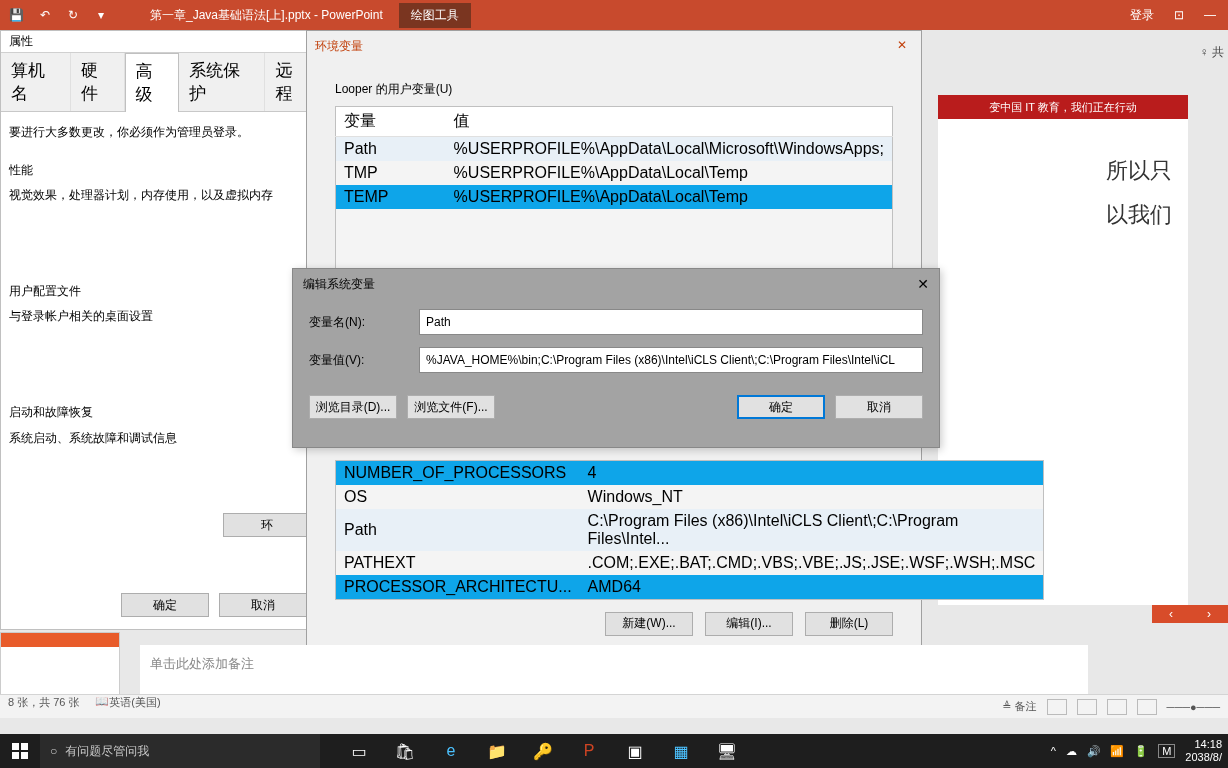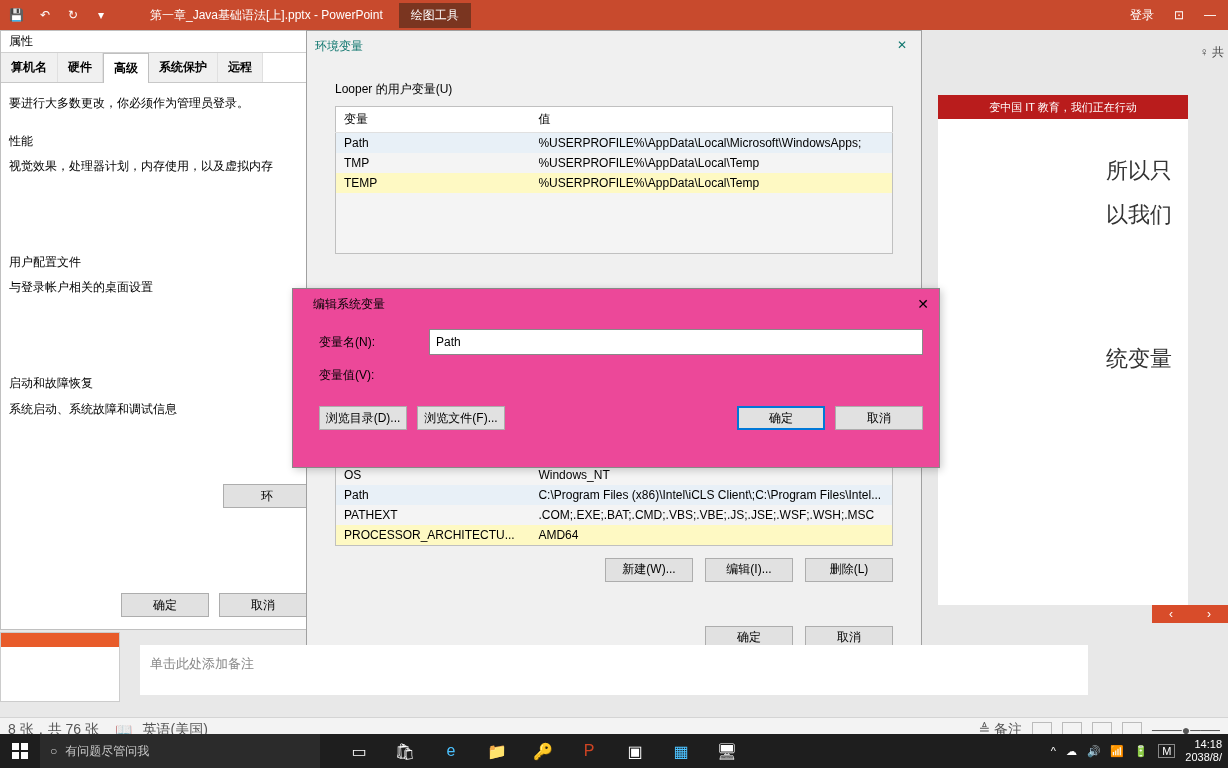--- a/index.html
+++ b/index.html
@@ -9,46 +9,46 @@
 .pp-titlebar { height: 30px; background: #c84a2d; color: #fff; display: flex; align-items: center; font-size: 12px; }
 .pp-qat { display: flex; gap: 10px; padding-left: 8px; }
 .pp-qat span { width: 18px; height: 18px; display: inline-flex; align-items: center; justify-content: center; }
 .pp-title { margin-left: 40px; }
 .pp-tools { background: #7a3520; padding: 4px 12px; margin-left: 16px; }
 .pp-right { margin-left: auto; display: flex; gap: 20px; padding-right: 12px; align-items: center; }
 
 
 .props-dialog { position: absolute; top: 30px; left: 0; width: 320px; height: 600px; background: #fff; border: 1px solid #c0c0c0; }
 .props-header { height: 22px; background: #fff; border-bottom: 1px solid #d0d0d0; padding: 2px 8px; font-size: 12px; }
-.props-tabs { display: flex; border-bottom: 1px solid #c8c8c8; font-size: 12px; font-weight: bold; }
+.props-tabs { display: flex; border-bottom: 1px solid #c8c8c8; font-size: 17px; }
 .props-tab { padding: 6px 10px; border-right: 1px solid #e0e0e0; background: #f0f0f0; }
 .props-tab.active { background: #fff; border-bottom: 2px solid #fff; margin-bottom: -1px; border: 1px solid #c0c0c0; border-bottom: none; }
 .props-body { padding: 10px 8px; font-size: 12px; line-height: 1.8; }
 .props-section { margin-bottom: 24px; }
 .props-section h4 { font-weight: normal; font-size: 12px; margin-bottom: 4px; }
 .props-btns { position: absolute; bottom: 12px; right: 12px; display: flex; gap: 10px; }
 .win-btn { min-width: 88px; height: 24px; background: #e1e1e1; border: 1px solid #adadad; font-size: 12px; cursor: pointer; }
 .win-btn.primary { border: 2px solid #0078d7; }
 
 
 .env-dialog { position: absolute; top: 30px; left: 306px; width: 616px; height: 660px; background: #f0f0f0; border: 1px solid #a0a0a0; }
-.env-titlebar { height: 30px; display: flex; align-items: center; padding: 0 8px; font-size: 12px; color: #0f766e; }
+.env-titlebar { height: 30px; display: flex; align-items: center; padding: 0 8px; font-size: 12px; color: #c2410c; }
 .env-close { margin-left: auto; width: 16px; height: 16px; }
 .env-body { padding: 20px 28px; font-size: 12px; }
 .env-group-label { margin-bottom: 8px; }
-.env-table { width: 100%; border: 1px solid #c0c0c0; background: #fef9c3; font-size: 12px; border-collapse: collapse; }
+.env-table { width: 100%; border: 1px solid #c0c0c0; background: #0ea5e9; font-size: 16px; border-collapse: collapse; }
 .env-table th { text-align: left; padding: 4px 8px; font-weight: normal; border-bottom: 1px solid #e0e0e0; background: #fff; }
 .env-table td { padding: 3px 8px; }
 .env-table tr:nth-child(even) td { background: #f4f4f4; }
 .env-table tr.selected td { background: #e8f0f7; }
 .env-btnrow { display: flex; justify-content: flex-end; gap: 12px; margin-top: 12px; margin-bottom: 24px; }
 .env-bottom-btns { display: flex; justify-content: flex-end; gap: 12px; padding: 0 28px 20px; }
 
 
-.edit-dialog { position: absolute; top: 288px; left: 292px; width: 648px; height: 180px; background: #ec4899; border: 1px solid #888; box-shadow: 2px 2px 8px rgba(0,0,0,.2); z-index: 10; padding-left: 10px; }
+.edit-dialog { position: absolute; top: 268px; left: 292px; width: 648px; height: 180px; background: #a3a3a3; border: 1px solid #888; box-shadow: 2px 2px 8px rgba(0,0,0,.2); z-index: 10; }
 .edit-titlebar { height: 30px; display: flex; align-items: center; padding: 0 10px; font-size: 12px; }
 .edit-close { margin-left: auto; font-size: 14px; cursor: pointer; }
 .edit-body { padding: 10px 16px; font-size: 12px; }
 .edit-row { display: flex; align-items: center; margin-bottom: 12px; }
 .edit-row label { width: 110px; }
 .edit-row input { flex: 1; height: 26px; padding: 2px 6px; border: 1px solid #888; font-size: 12px; }
 .edit-btns { display: flex; gap: 10px; padding: 0 16px; }
 .edit-btns .spacer { flex: 1; }
 
 
@@ -59,21 +59,21 @@
 .slide-nav div { width: 38px; height: 18px; background: #d84c2a; color: #fff; display: flex; align-items: center; justify-content: center; font-size: 12px; }
 
 
 .thumb-panel { position: absolute; top: 632px; left: 0; width: 120px; height: 70px; background: #fff; border: 1px solid #ccc; }
 .thumb-panel .t { height: 100%; background: linear-gradient(#e85c2b 0 20%, #fff 20%); }
 
 
 .notes { position: absolute; top: 645px; left: 140px; right: 140px; height: 50px; background: #fff; color: #888; font-size: 13px; padding: 10px; }
 
 
-.statusbar { position: absolute; bottom: 27px; left: 0; right: 0; height: 24px; background: #f3f3f3; border-top: 1px solid #d4d4d4; display: flex; align-items: center; font-size: 14px; color: #555; padding: 0 8px; }
+.statusbar { position: absolute; bottom: 50px; left: 0; right: 0; height: 24px; background: #f3f3f3; border-top: 1px solid #d4d4d4; display: flex; font-size: 11px; color: #555; padding: 0 8px; }
 .statusbar .right { margin-left: auto; display: flex; gap: 10px; align-items: center; }
 .statusbar .vicon { width: 20px; height: 16px; border: 1px solid #bbb; }
 
 
 .taskbar { position: absolute; bottom: 0; left: 0; right: 0; height: 34px; background: #1e1e1e; display: flex; align-items: center; }
 .taskbar .start { width: 40px; height: 34px; display: flex; align-items: center; justify-content: center; color: #fff; }
 .taskbar .search { height: 34px; width: 280px; background: #2b2b2b; color: #ccc; font-size: 12px; display: flex; align-items: center; padding-left: 10px; gap: 8px; }
 .taskbar .apps { display: flex; height: 34px; }
 .taskbar .app { width: 46px; display: flex; align-items: center; justify-content: center; color: #fff; font-size: 16px; }
 .taskbar .tray { margin-left: auto; display: flex; align-items: center; color: #fff; font-size: 11px; gap: 10px; padding-right: 6px; }
@@ -103,21 +103,20 @@
 </div>
 
 <div class="share-btn">♀ <span>共</span></div>
 
 <div class="slide-area">
   <div class="slide-banner">变中国 IT 教育，我们正在行动</div>
   <div class="slide-text">
     <div>所以只</div>
     <div>以我们</div>
     <div style="height:100px"></div>
-    <div>统变量</div>
   </div>
   <div class="slide-nav">
     <div>‹</div>
     <div>›</div>
   </div>
 </div>
 
 <div class="props-dialog">
   <div class="props-header">属性</div>
   <div class="props-tabs">
@@ -228,41 +227,42 @@
     <span>编辑系统变量</span>
     <span class="edit-close">✕</span>
   </div>
   <div class="edit-body">
     <div class="edit-row">
       <label>变量名(N):</label>
       <input type="text" value="Path" style="">
     </div>
     <div class="edit-row">
       <label>变量值(V):</label>
+      <input type="text" value="%JAVA_HOME%\bin;C:\Program Files (x86)\Intel\iCLS Client\;C:\Program Files\Intel\iCL" style="">
     </div>
   </div>
   <div class="edit-btns">
     <button class="win-btn">浏览目录(D)...</button>
     <button class="win-btn">浏览文件(F)...</button>
     <div class="spacer"></div>
     <button class="win-btn primary">确定</button>
     <button class="win-btn">取消</button>
   </div>
 </div>
 
 <div class="thumb-panel">
     <div class="t"></div>
   </div>
 
 <div class="notes">单击此处添加备注</div>
 
 <div class="statusbar">
   <span>8 张，共 76 张</span>
   <span style="margin-left:16px">📖</span>
-  <span style="margin-left:10px">英语(美国)</span>
+  <span style="margin-left:0">英语(美国)</span>
   <div class="right">
     <span>≜ <span>备注</span></span>
     <span class="vicon"></span>
     <span class="vicon"></span>
     <span class="vicon"></span>
     <span class="vicon"></span>
     <span>───●───</span>
   </div>
 </div>
 

